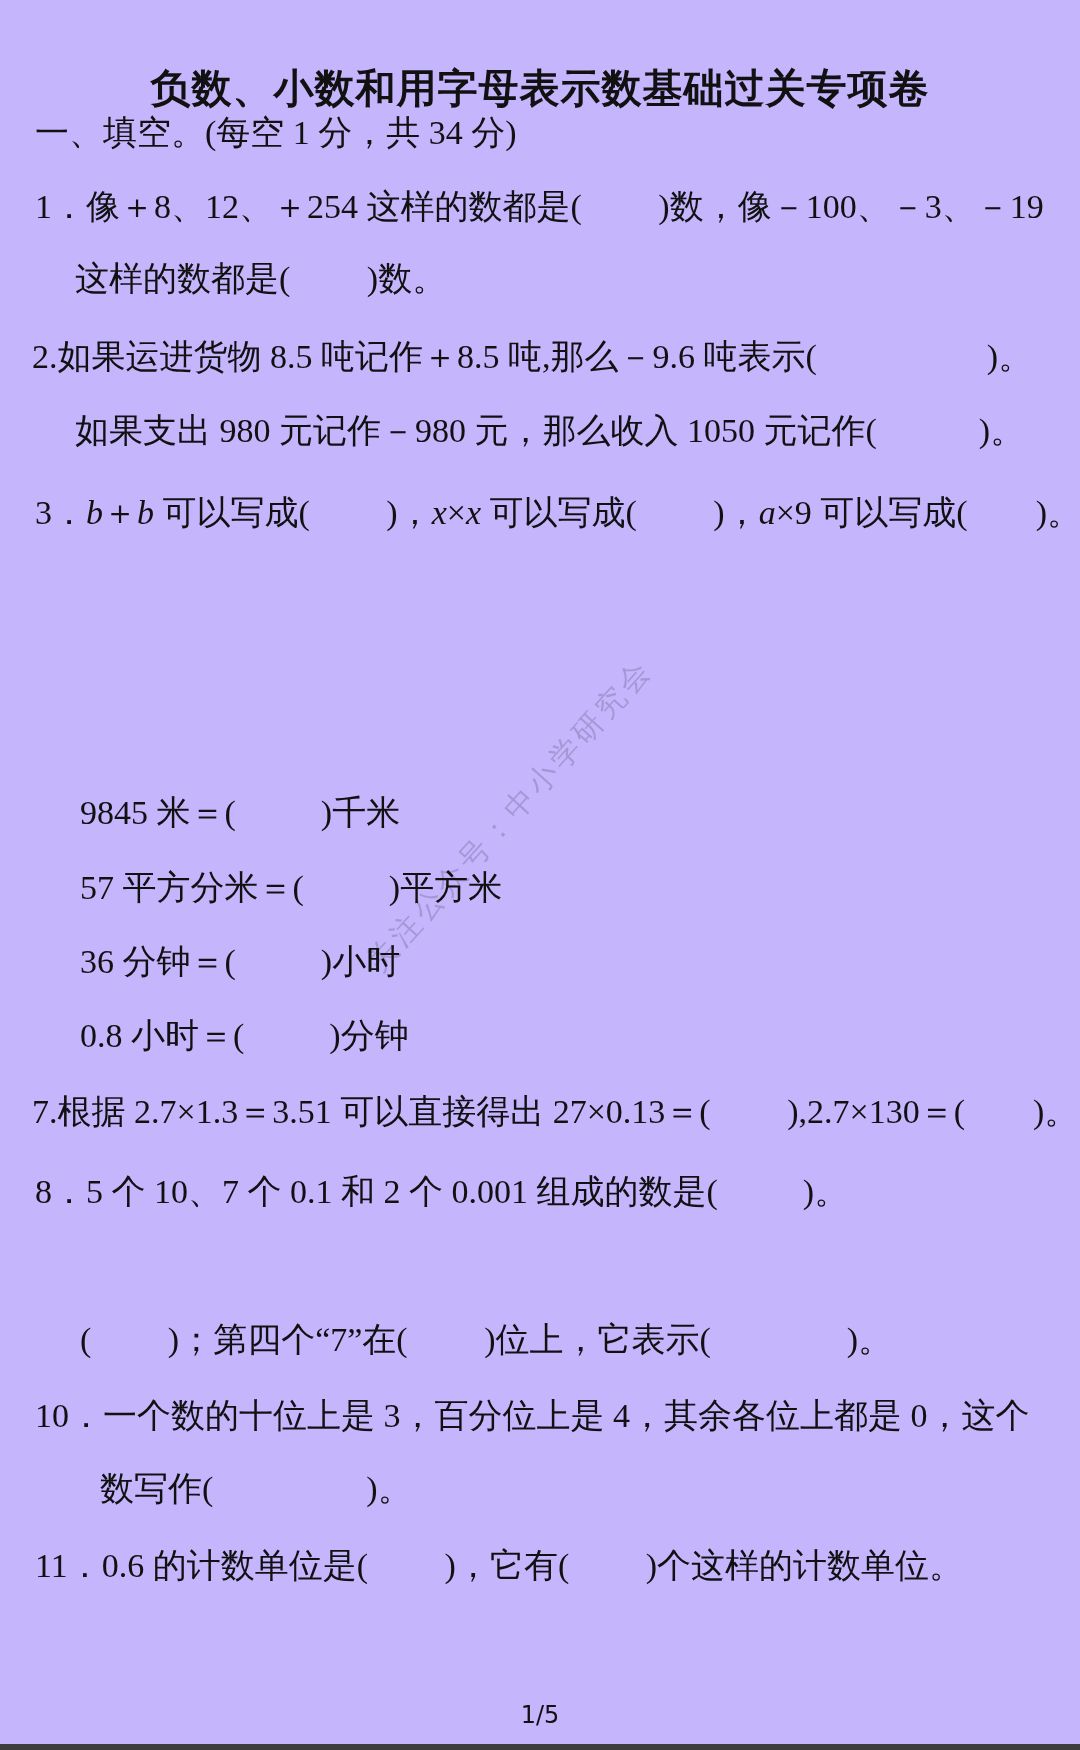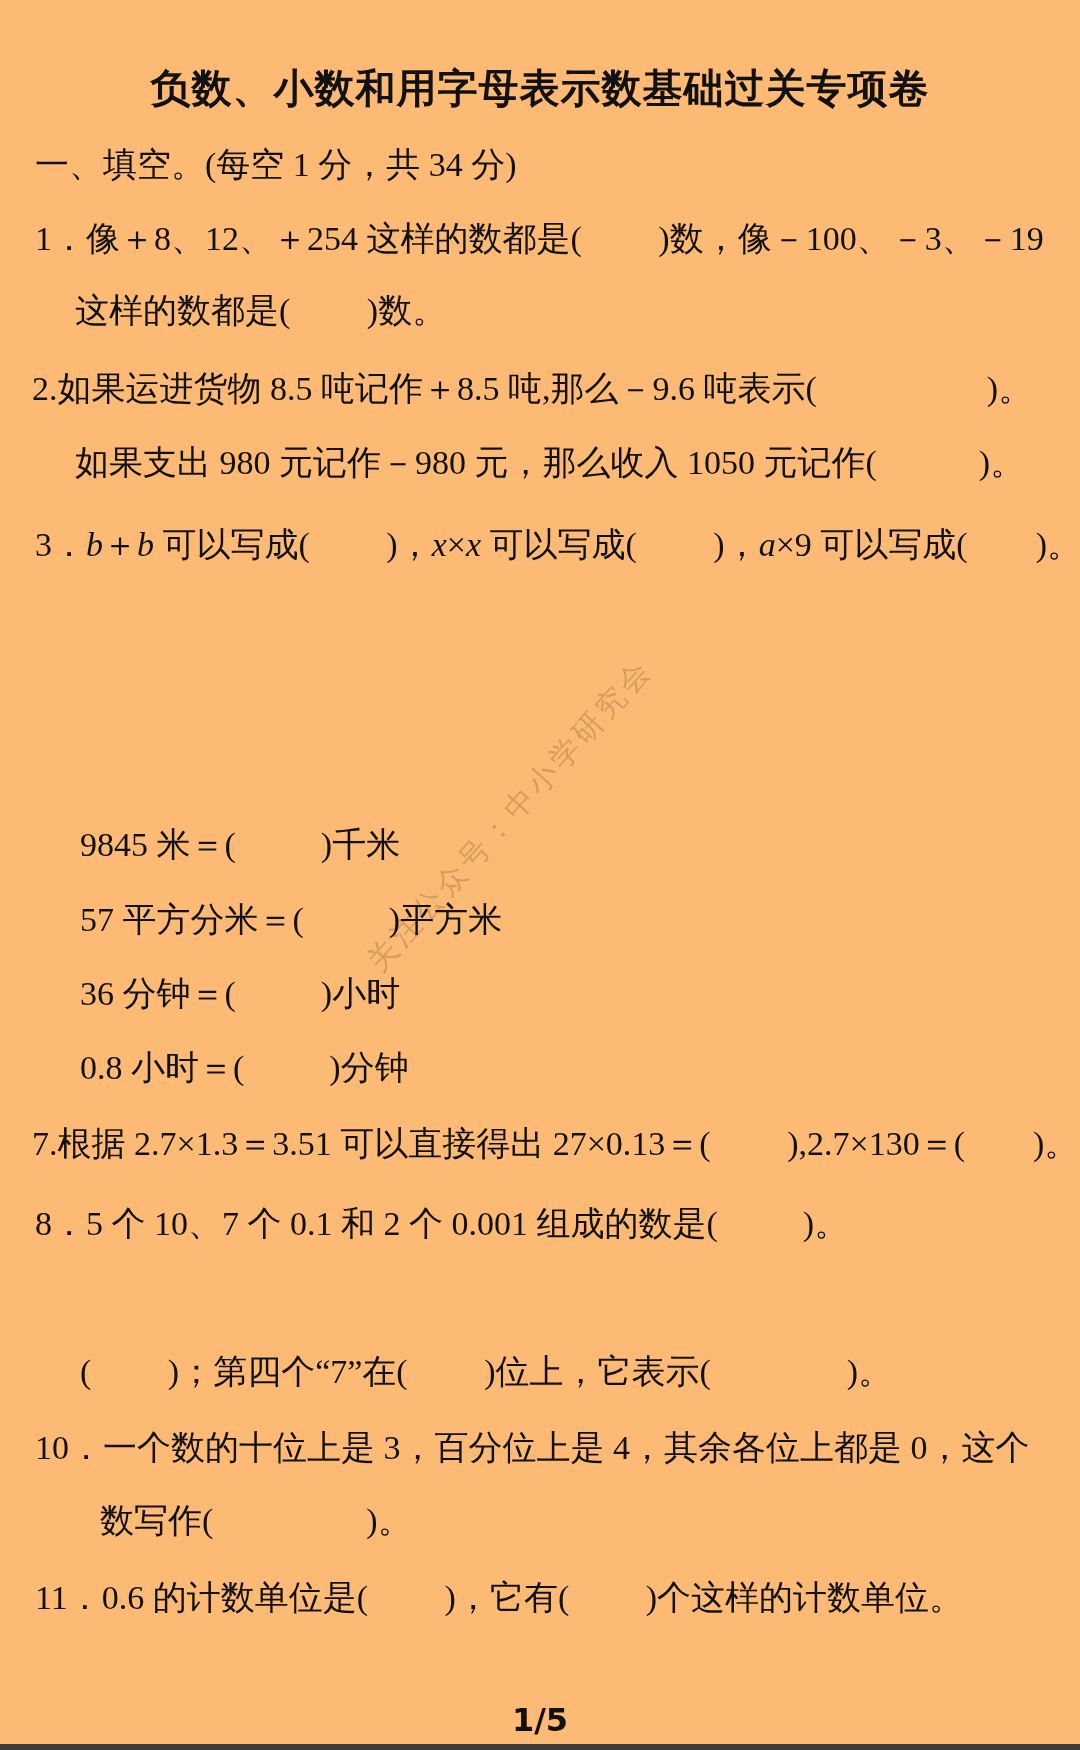--- a/index.html
+++ b/index.html
@@ -1,41 +1,40 @@
 <!DOCTYPE html>
 <html><head>
 <meta charset="utf-8">
 <style>
   html, body { margin: 0; padding: 0; background: #ffffff; }
   .page {
     position: relative;
     width: 1080px;
     height: 1750px;
-    background: #fdba74;
+    background: #c4b5fd;
     overflow: hidden;
     font-family: "Liberation Serif", "DejaVu Serif", serif;
     color: #111111;
   }
   .title {
     position: absolute;
     top: 34px;
     left: 0;
     width: 1080px;
     text-align: center;
     font-size: 40px;
     font-weight: bold;
     letter-spacing: 1px;
     white-space: pre;
   }
   .line {
     position: absolute;
     font-size: 34px;
     line-height: 42px;
     white-space: pre;
-    margin-top: 32px;
   }
   .var { font-style: italic; }
   .watermark {
     position: absolute;
     left: 270px;
     top: 795px;
     width: 480px;
     text-align: center;
     transform: rotate(-48deg);
     font-size: 30px;
@@ -43,22 +42,22 @@
     color: rgba(0, 0, 0, 0.16);
     white-space: pre;
     pointer-events: none;
   }
   .footer {
     position: absolute;
     top: 1701px;
     left: 0;
     width: 1080px;
     text-align: center;
-    font-size: 32px;
-    font-weight: bold;
+    font-size: 24px;
+    font-weight: normal;
     font-family: "DejaVu Sans", sans-serif;
   }
   .bottom-edge {
     position: absolute;
     left: 0;
     bottom: 0;
     width: 100%;
     height: 6px;
     background: #3d3d3d;
   }

